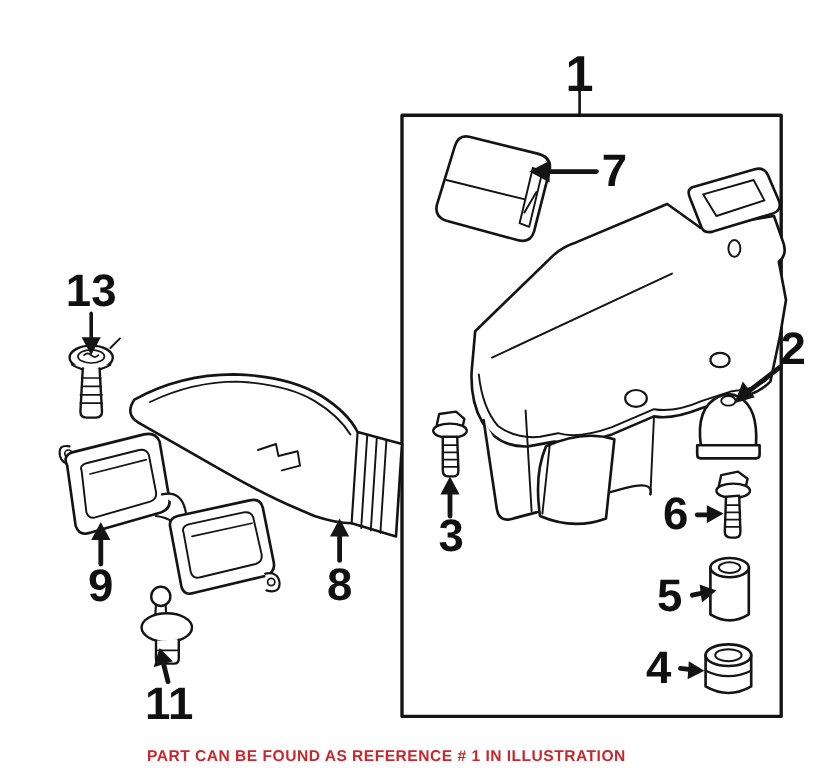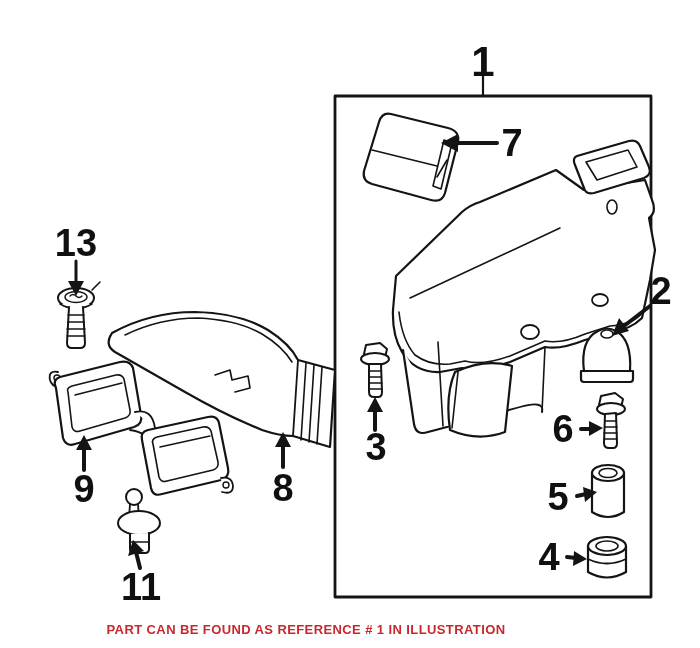--- a/index.html
+++ b/index.html
@@ -11,21 +11,21 @@
   .stage{position:relative;width:700px;height:648px;background:#ffffff;}
   .art{position:absolute;left:0;top:0;}
   .ref-label{
     position:absolute;transform:translate(-50%,-50%);
     font-weight:bold;font-size:38px;color:#101010;line-height:1;
     font-family:"Liberation Sans", sans-serif;
     user-select:none;
   }
   .ref-label.big{font-size:42px;}
   .caption{
-    position:absolute;left:0;top:622px;width:612px;
+    position:absolute;left:16px;top:622px;width:612px;
     text-align:center;font-weight:bold;font-size:13px;
     letter-spacing:0.4px;
     font-family:"Liberation Sans", sans-serif;
   }
 </style>
 </head>
 <body>
 
 <div class="stage">
 

